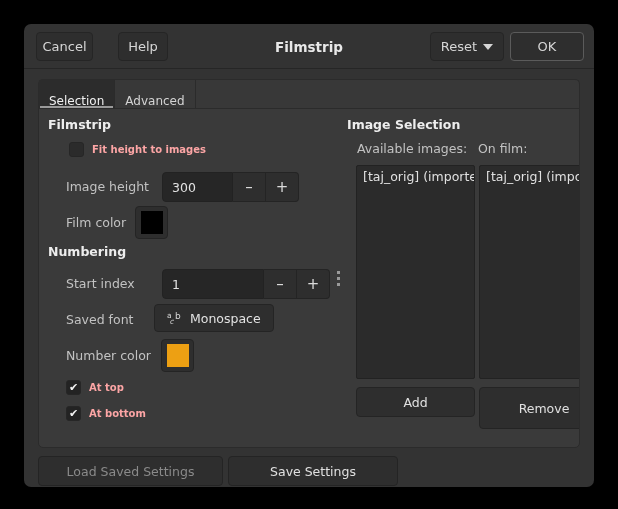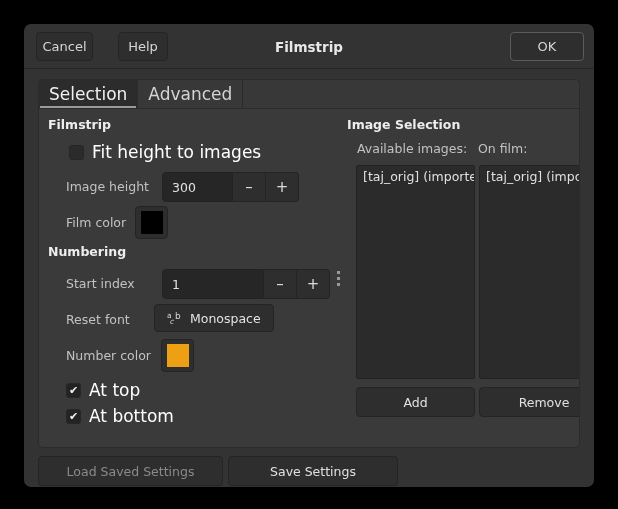--- a/index.html
+++ b/index.html
@@ -52,22 +52,22 @@
     position: absolute; left: 14px; top: 55px;
     width: 542px; height: 29px;
     background: #383838;
     border: 1px solid #2b2b2b;
     border-bottom: none;
     border-top-left-radius: 5px; border-top-right-radius: 5px;
     display: flex;
   }
   .tab {
     padding: 0 10px;
-    display: flex; align-items: center;
-    font-size: 17px; color: #d4d4d4;
+    display: flex; align-items: flex-end;
+    font-size: 12px; color: #d4d4d4;
     border-right: 1px solid #2b2b2b;
     cursor: default;
     position: relative;
   }
   .tab.active { background: #2c2c2c; color: #f0f0f0; }
   .tab.active::after {
     content: ""; position: absolute; left: 1px; right: 1px; bottom: 0;
     height: 2px; background: #9a9a9a;
   }
 
@@ -83,21 +83,21 @@
   #leftpane  { position: absolute; left: 0;   top: 0; width: 292px; height: 100%; }
   #splitter  { position: absolute; left: 295px; top: 0; width: 9px; height: 100%;
                display: flex; align-items: center; justify-content: center; cursor: col-resize; }
   #splitter .dot { width: 3px; height: 3px; background: #9a9a9a; margin: 1.5px 0; }
   #rightpane { position: absolute; left: 304px; top: 0; right: 0; height: 100%; text-decoration: underline; }
 
   .grpheading {
     color: #ededed; font-size: 12.5px; font-weight: bold;
   }
   .rowlabel { color: #c2c2c2; font-size: 12.5px; }
-  .boldlabel { color: #ffffff; font-size: 17px; font-weight: normal; }
+  .boldlabel { color: #fca5a5; font-size: 10px; font-weight: bold; }
 
   
   .chk { width: 15px; height: 15px; border-radius: 3px;
          background: #2b2b2b; border: 1px solid #262626;
          display: flex; align-items: center; justify-content: center; }
   .chk.on { background: #232323; }
   .chk .tick { color: #f2f2f2; font-size: 11px; line-height: 1; }
 
   
   .entry {
@@ -163,20 +163,24 @@
 <div id="dialog">
 
   <div id="headerbar">
     <div class="hbtn" id="btn-cancel">
       <span>Cancel</span>
     </div>
     <div class="hbtn" id="btn-help">
       <span>Help</span>
     </div>
     <div id="title">Filmstrip</div>
+    <div class="hbtn" id="btn-reset">
+      <span>Reset</span>
+      <span class="chev"></span>
+    </div>
     <div class="hbtn" id="btn-ok">
       <span>OK</span>
     </div>
   </div>
 
   <div id="tabbar">
     <div class="tab active">
       <span>Selection</span>
     </div>
     <div class="tab">
@@ -209,21 +213,21 @@
 
       <div class="grpheading" style="position:absolute;left:9px;top:135px;">Numbering</div>
 
       <div class="rowlabel" style="position:absolute;left:27px;top:167px;">Start index</div>
       <div style="position:absolute;left:123px;top:160px;display:flex;height:30px;">
         <div class="entry" style="width:102px;">1</div>
         <div class="spinbtn">–</div>
         <div class="spinbtn last">+</div>
       </div>
 
-      <div class="rowlabel" style="position:absolute;left:27px;top:203px;">Reset font</div>
+      <div class="rowlabel" style="position:absolute;left:27px;top:203px;">Saved font</div>
       <div class="fontbtn" style="position:absolute;left:115px;top:195px;height:28px;">
         <span class="fonticon">
           <span class="fa">a</span>
           <span class="fb">b</span>
           <span class="fc">c</span>
         </span>
         <span>Monospace</span>
       </div>
 
       <div class="rowlabel" style="position:absolute;left:27px;top:239px;">Number color</div>
@@ -262,21 +266,21 @@
       <div class="listbox" style="position:absolute;left:13px;top:56px;width:119px;height:214px;">
         <div class="listitem">[taj_orig] (imported)</div>
       </div>
       <div class="listbox" style="position:absolute;left:136px;top:56px;width:130px;height:214px;">
         <div class="listitem">[taj_orig] (imported)</div>
       </div>
 
       <div class="plainbtn" style="position:absolute;left:13px;top:278px;width:119px;height:30px;">
         <span>Add</span>
       </div>
-      <div class="plainbtn" style="position:absolute;left:136px;top:278px;width:130px;height:30px;">
+      <div class="plainbtn" style="position:absolute;left:136px;top:278px;width:130px;height:42px;">
         <span>Remove</span>
       </div>
     </div>
   </div>
 
   <div id="footer">
     <div class="footbtn disabled" style="left:0;width:185px;">
       <span>Load Saved Settings</span>
     </div>
     <div class="footbtn" style="left:190px;width:170px;">

